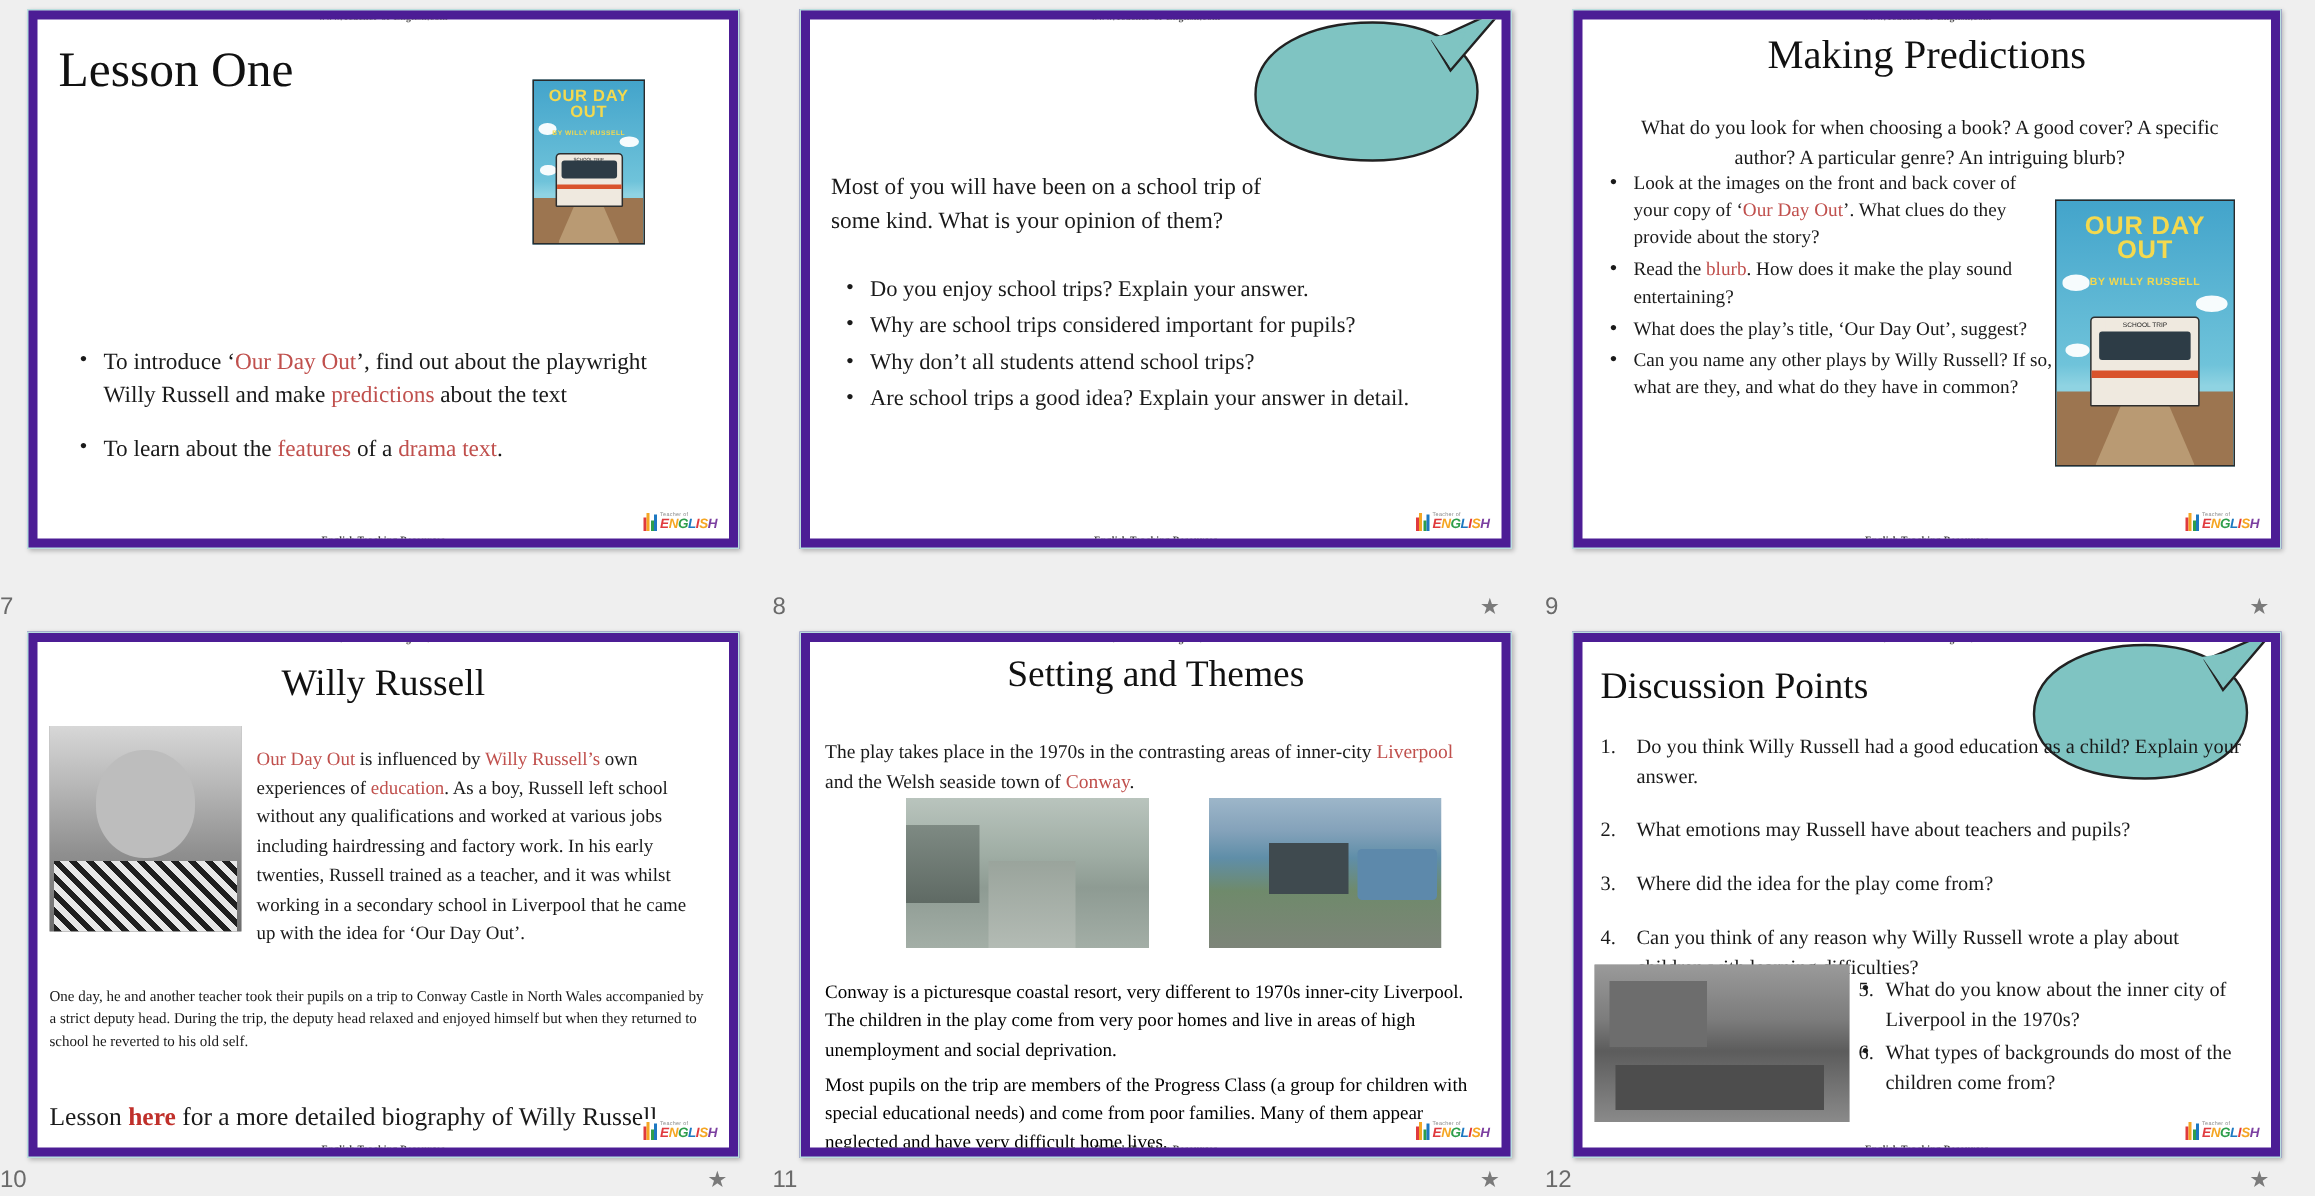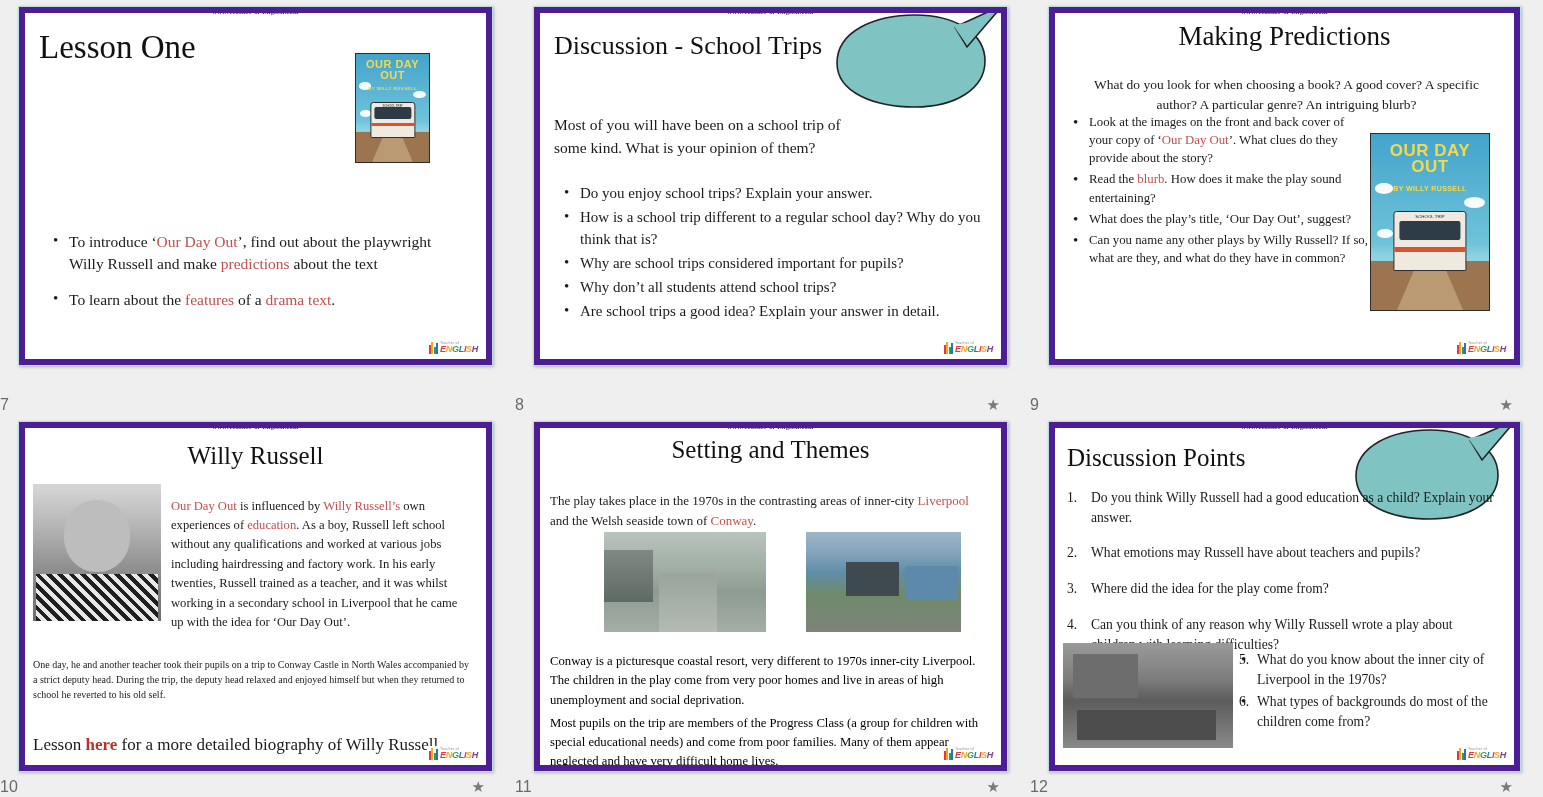--- a/index.html
+++ b/index.html
@@ -284,26 +284,24 @@
         <div class="ftr">English Teaching Resources</div>
 
         <div class="bubble-wrap">
           <svg viewBox="0 0 180 125" width="180" height="125">
             <path d="M 10 58 C 10 26 48 10 88 10 C 128 10 158 28 158 56 C 158 84 128 102 88 102 C 48 102 10 88 10 58 Z" fill="#7fc4c2" stroke="#222" stroke-width="1.6"></path>
             <path d="M 128 22 L 176 0 L 140 42 Z" fill="#7fc4c2" stroke="#222" stroke-width="1.6"></path>
             <path d="M 126 20 L 150 16 L 140 40 Z" fill="#7fc4c2" stroke="none"></path>
           </svg>
         </div>
 
-        <h1 class="title t-left s8-title">Discussion - School Trips</h1>
         <p class="body s8-intro">Most of you will have been on a school trip of some kind. What is your opinion of them?</p>
 
         <ul class="bul body s8-list">
           <li>Do you enjoy school trips? Explain your answer.</li>
-          <li>How is a school trip different to a regular school day? Why do you think that is?</li>
           <li>Why are school trips considered important for pupils?</li>
           <li>Why don’t all students attend school trips?</li>
           <li>Are school trips a good idea? Explain your answer in detail.</li>
         </ul>
 
         <div class="logo">
           <div class="bk">
             <i style="left:0;height:9px;background:#e03a3e;"></i>
             <i style="left:2.3px;height:12px;background:#f5a623;"></i>
             <i style="left:4.6px;height:7px;background:#2e9e4b;"></i>

